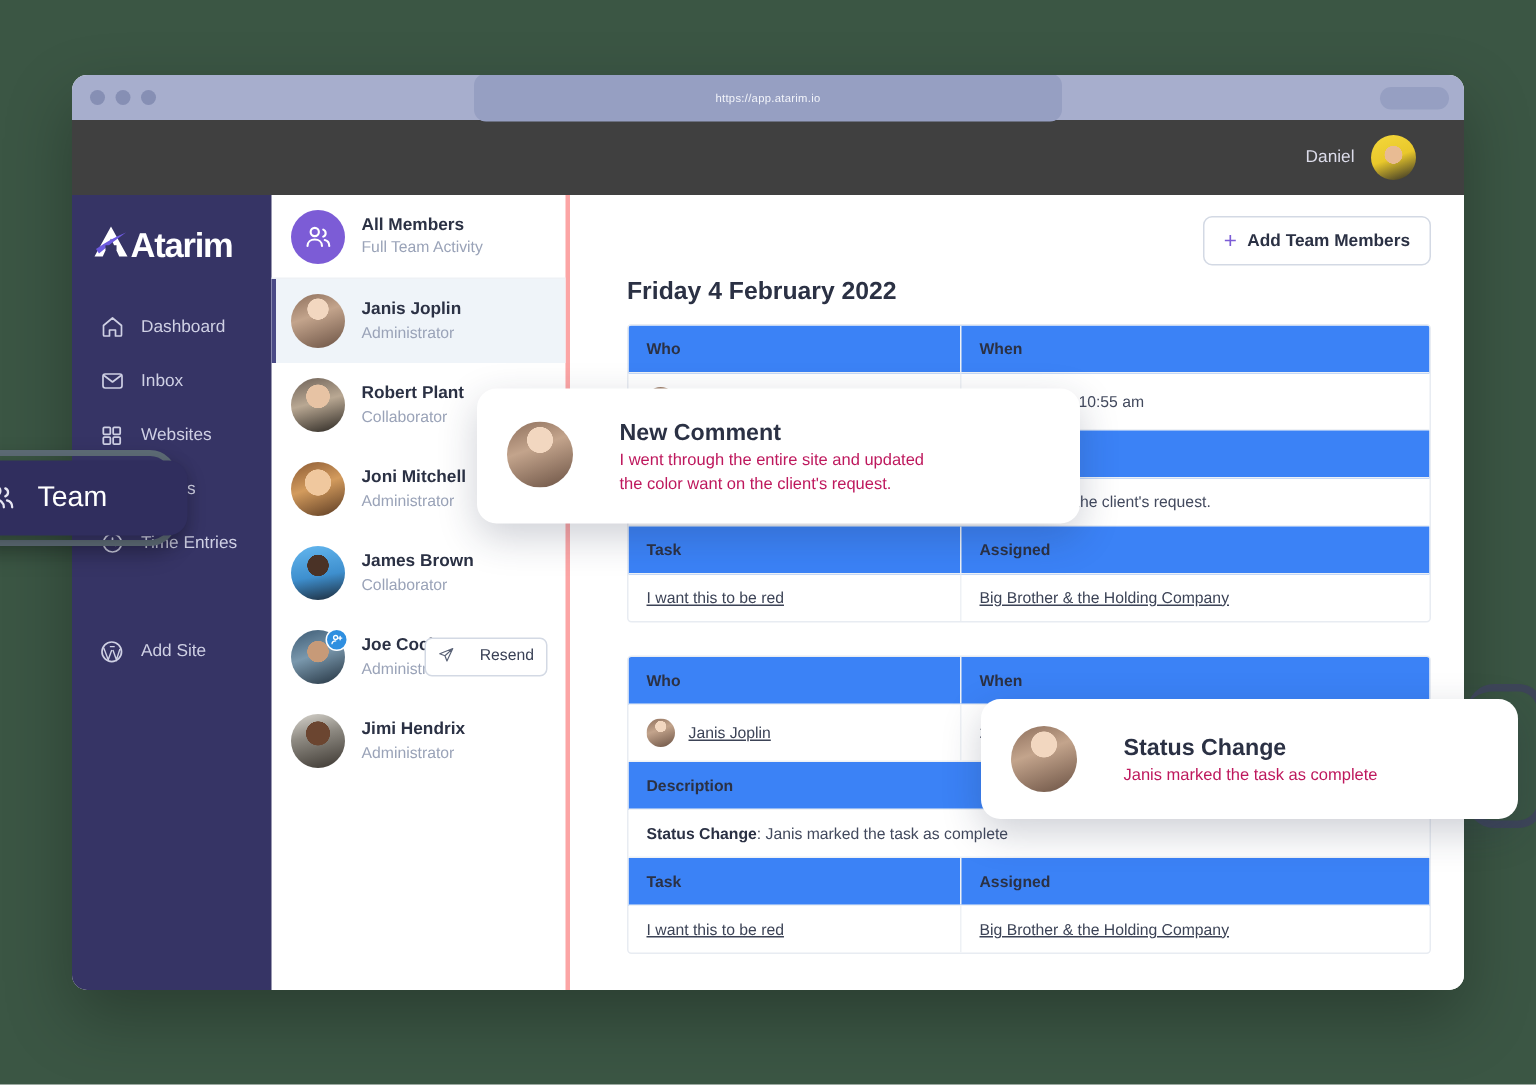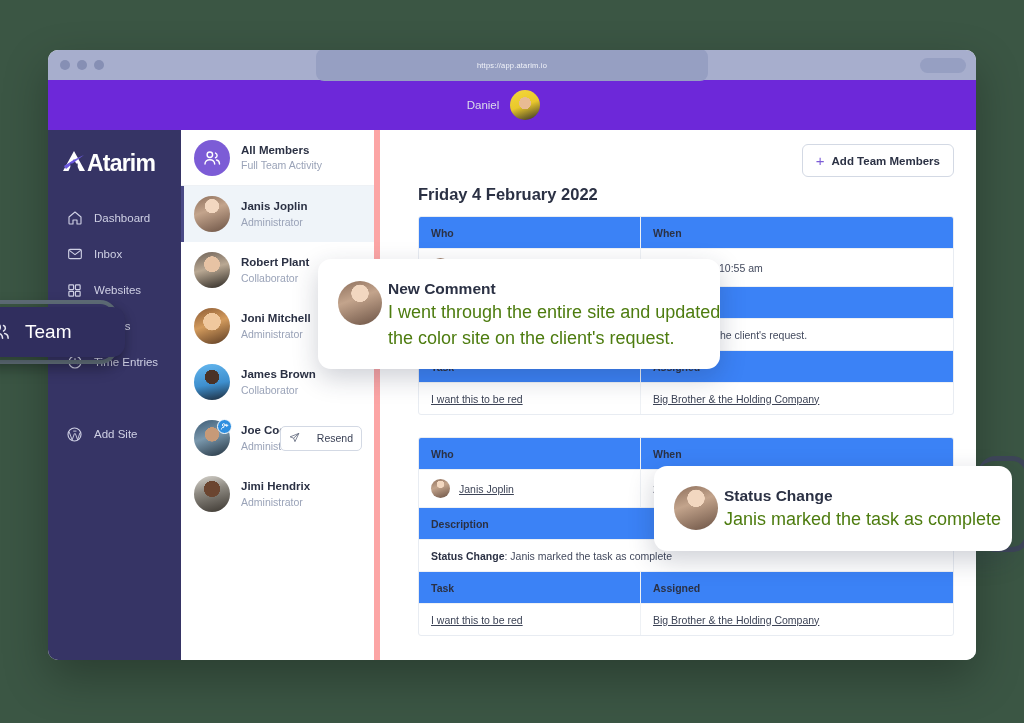--- a/index.html
+++ b/index.html
@@ -129,21 +129,21 @@
     box-shadow: 0 5px 12px rgba(0,0,0,0.25);
   }
   .team-card .ic { width: 24px; height: 24px; }
   .team-card-label { font-size: 19px; color: #ffffff; }
 
   
   .members {
     width: 199px;
     background: #ffffff;
     flex-shrink: 0;
-    border-right: 6px solid #fca5a5;
+    border-right: 3px solid #fca5a5;
   }
   .member {
     display: flex;
     align-items: center;
     gap: 11px;
     height: 56px;
     padding: 0 12px 0 13px;
     position: relative;
   }
   .member.active { background: #eff4f9; border-left: 3px solid #4a4a86; padding-left: 10px; }
@@ -229,44 +229,44 @@
   .cell.c2 { flex: 1; }
   .cell.full { width: 100%; }
   .row.head .cell { font-weight: 700; color: #2b3144; font-size: 10.5px; }
   .lnk { color: #3c4356; text-decoration: underline; }
   .av-sm { width: 19px; height: 19px; border-radius: 50%; overflow: hidden; flex-shrink: 0; }
   .bold { font-weight: 700; color: #2b3144; }
 
   
   .apphead {
     height: 50px;
-    background: #6d28d9;
-    display: flex;
-    align-items: center;
-    justify-content: center;
-    padding-right: 17px;
+    background: #404040;
+    display: flex;
+    align-items: center;
+    justify-content: flex-end;
+    padding-right: 32px;
     gap: 11px;
   }
   .user-name { font-size: 11.5px; color: #dcdcea; }
   .user-av { width: 30px; height: 30px; border-radius: 50%; overflow: hidden; }
 
   
   .popup {
     position: absolute;
     background: #ffffff;
     border-radius: 13px;
     box-shadow: 0 9px 26px rgba(30,40,70,0.22);
     display: flex;
     align-items: center;
-    gap: 6px;
+    gap: 31px;
     z-index: 30;
   }
   .popup .pav { width: 44px; height: 44px; border-radius: 50%; overflow: hidden; flex-shrink: 0; }
   .p-title { font-size: 15.5px; font-weight: 700; color: #2b3144; line-height: 1.5; }
-  .p-body { font-size: 18px; color: #4d7c0f; line-height: 1.42; white-space: nowrap; }
+  .p-body { font-size: 11px; color: #be185d; line-height: 1.42; white-space: nowrap; }
 
   #popup-comment { left: 318px; top: 259px; width: 402px; padding: 18px 20px; align-items: flex-start; }
   #popup-comment .pav { margin-top: 4px; }
 
   #popup-status { left: 654px; top: 466px; width: 358px; padding: 18px 20px; }
   .status-frame {
     position: absolute;
     left: 978px;
     top: 456px;
     width: 52px;
@@ -573,21 +573,21 @@
       </svg>
   </span>
   <span class="team-card-label">Team</span>
 </div>
 
 <div class="popup" id="popup-comment">
   <div class="pav ph-janis"></div>
   <div>
     <div class="p-title">New Comment</div>
     <div class="p-body">I went through the entire site and updated</div>
-    <div class="p-body">the color site on the client's request.</div>
+    <div class="p-body">the color want on the client's request.</div>
   </div>
 </div>
 
 <div class="status-frame"></div>
 <div class="popup" id="popup-status">
   <div class="pav ph-janis"></div>
   <div>
     <div class="p-title">Status Change</div>
     <div class="p-body">Janis marked the task as complete</div>
   </div>

